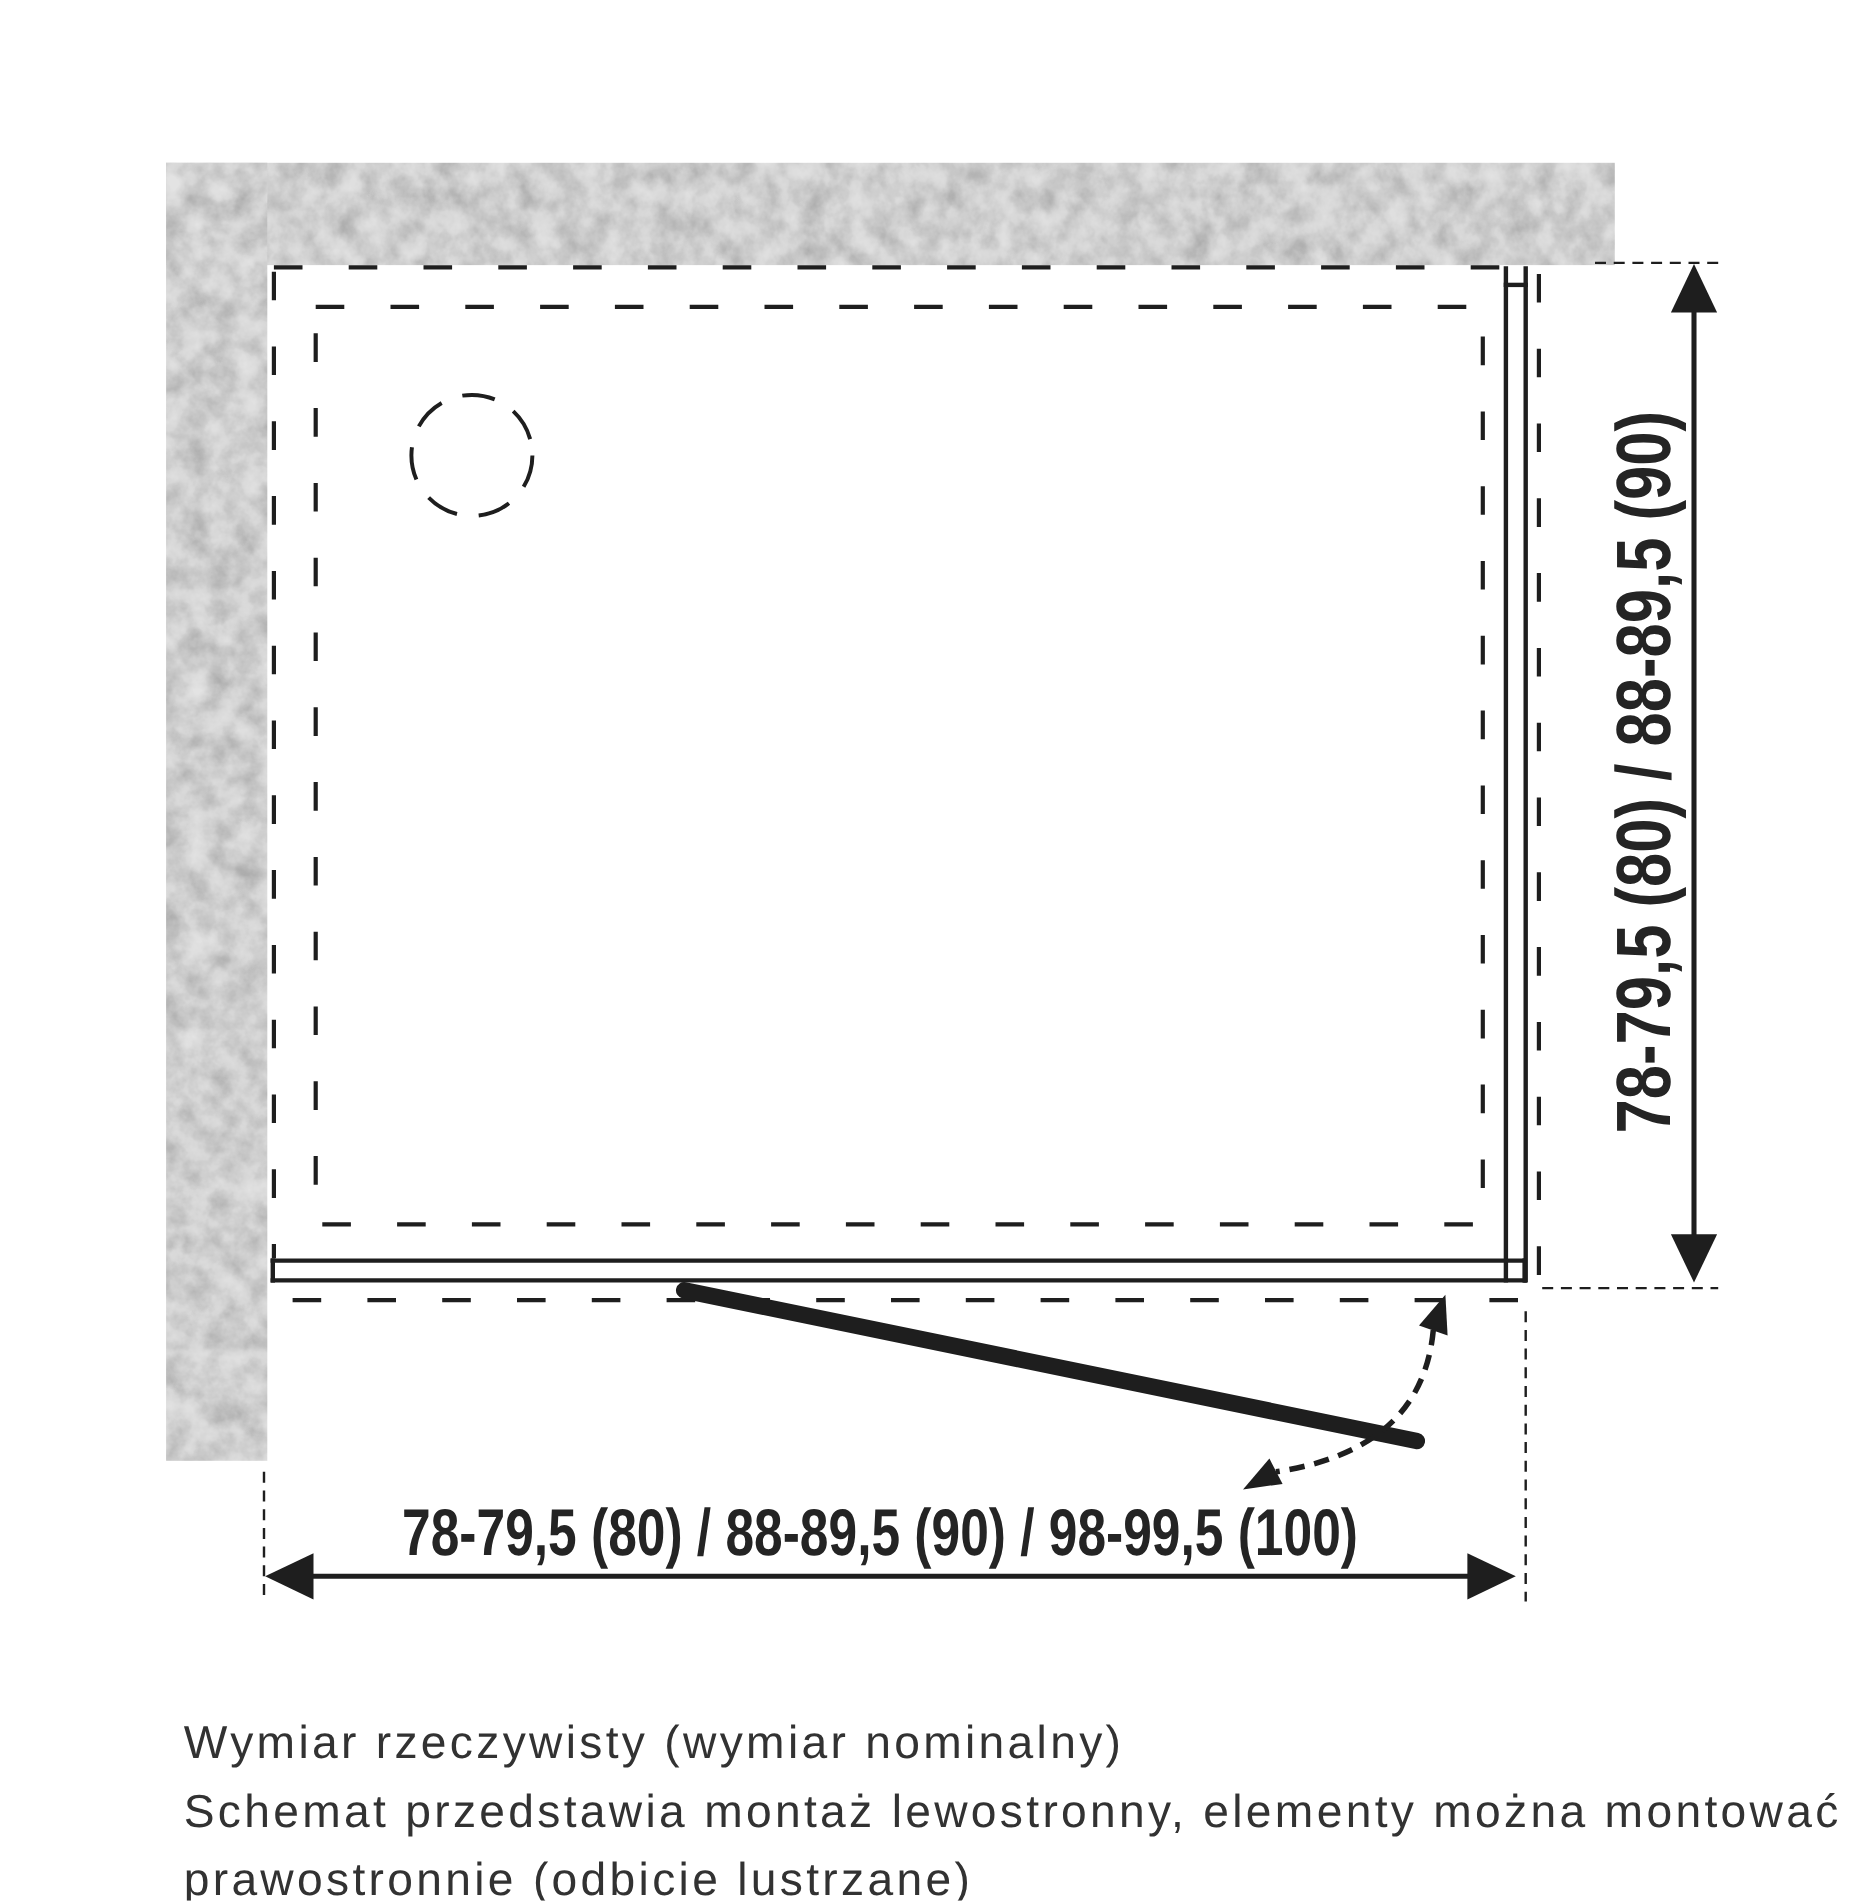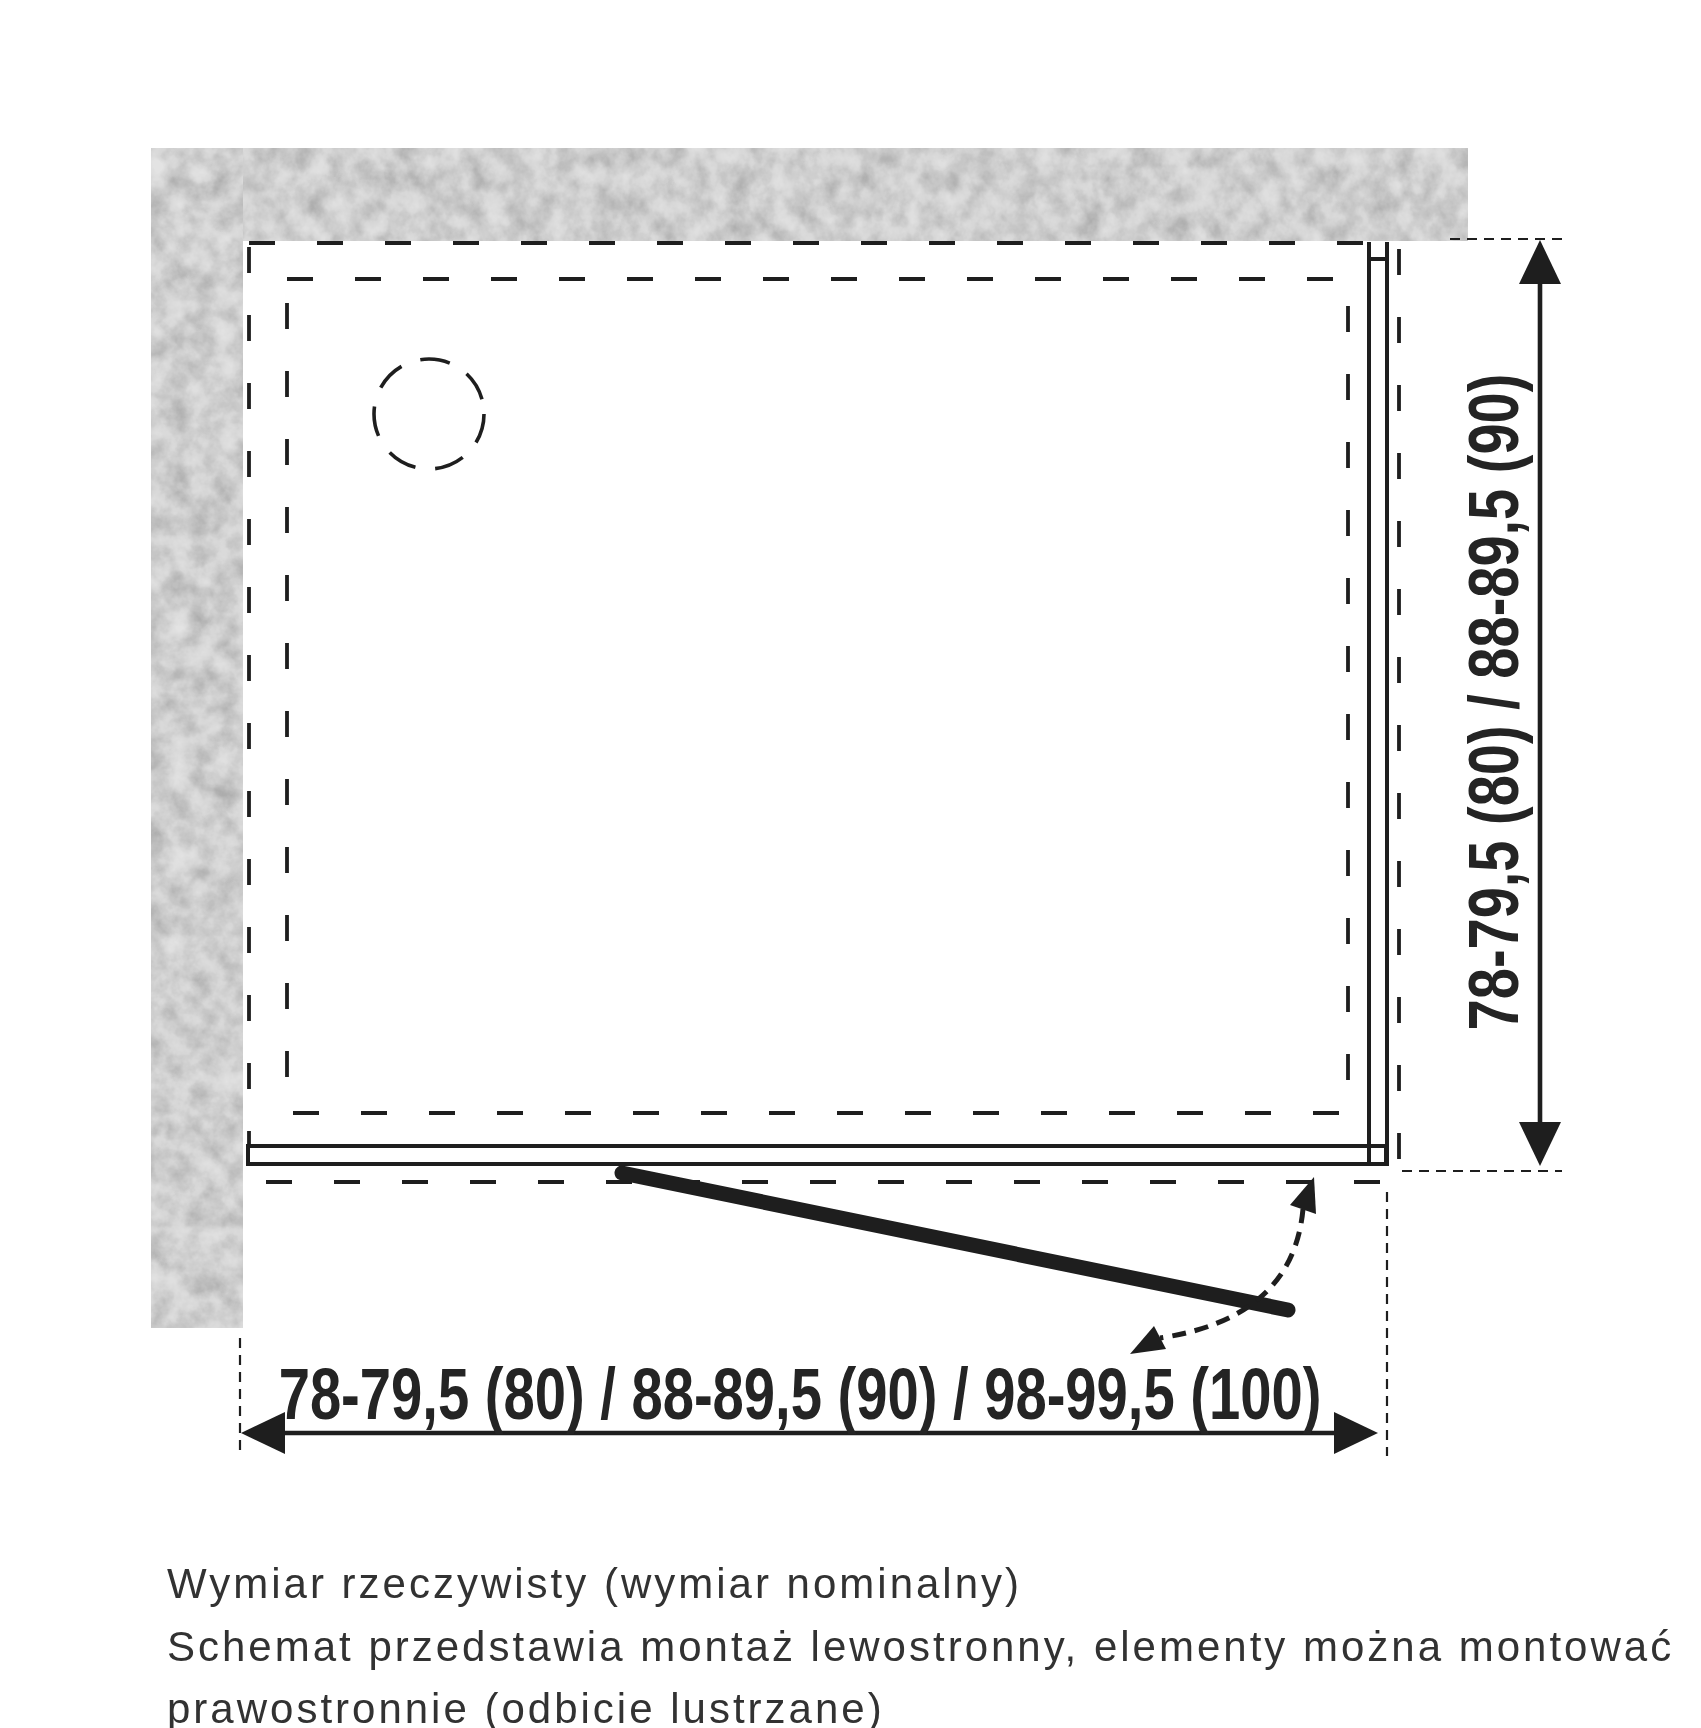--- a/index.html
+++ b/index.html
@@ -22,21 +22,21 @@
   .white-fill{fill:#ffffff;stroke:none;}
 
   .dim-label{
     position:absolute;
     white-space:nowrap;
     color:#242424;
     font-weight:bold;
     line-height:1;
   }
   .dim-label .cond{display:inline-block;}
-  .dim-h{font-size:72px;transform:translate(-50%,-50%);}
+  .dim-h{font-size:60px;transform:translate(-50%,-50%);}
   .dim-h .cond{transform:scaleX(0.78);transform-origin:center;}
   .dim-v{font-size:70px;transform:translate(-50%,-50%) rotate(-90deg);}
   .dim-v .cond{transform:scaleX(0.80);transform-origin:center;}
 
   .note-line{
     position:absolute;
     left:167px;
     white-space:nowrap;
     color:#323232;
     font-size:42px;

